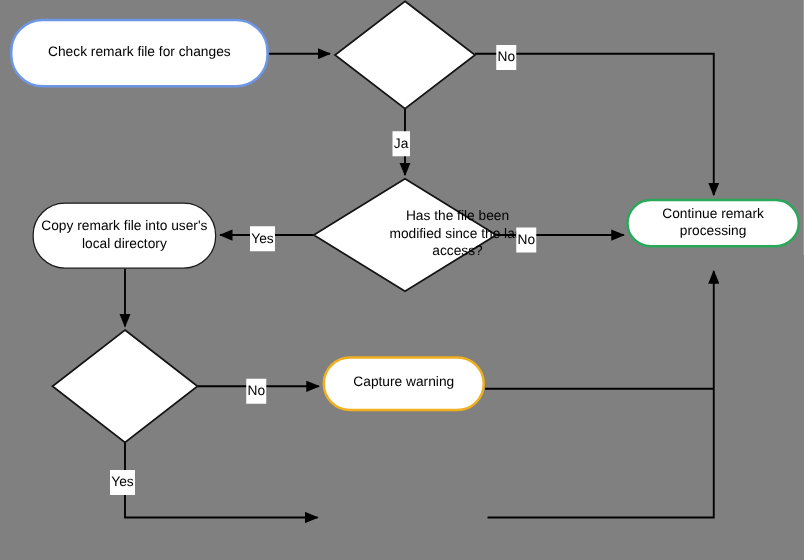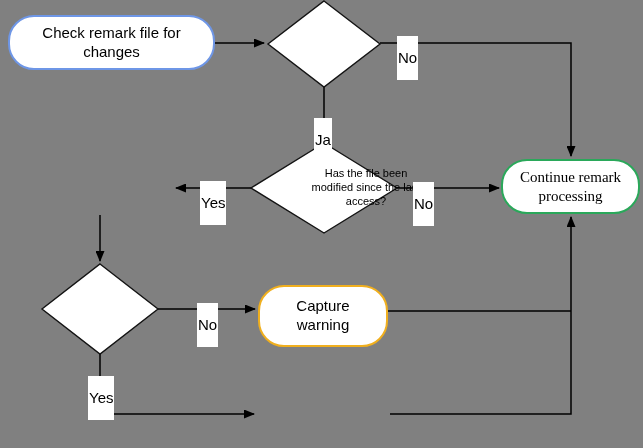--- a/index.html
+++ b/index.html
@@ -18,21 +18,21 @@
     position: absolute;
     z-index: 2;
     box-sizing: border-box;
     background: #fff;
     border: 1.5px solid #1a1a1a;
     border-radius: 26px;
     display: flex;
     align-items: center;
     justify-content: center;
     text-align: center;
-    font-size: 15px;
+    font-size: 11px;
     line-height: 1.25;
     color: #000;
     padding: 4px 9px;
   }
   .node.accent { border-width: 2px; }
   .dtext {
     position: absolute;
     z-index: 2;
     display: flex;
     align-items: center;
@@ -40,23 +40,23 @@
     text-align: center;
     font-size: 11px;
     line-height: 1.25;
     color: #000;
   }
   .elabel {
     position: absolute;
     z-index: 3;
     background: #fff;
     color: #000;
-    font-size: 15px;
+    font-size: 11px;
     line-height: 12px;
-    padding: 16px 1px;
+    padding: 4px 1px;
   }
 </style>
 </head>
 <body>
 
 <div class="canvas" style="background: rgb(128, 128, 128);">
 
   <svg class="edges-svg" width="643" height="448" viewBox="0 0 643 448">
     <defs>
       <marker id="arrow" markerUnits="userSpaceOnUse" markerWidth="11" markerHeight="9" refX="10" refY="4.5" orient="auto">
@@ -75,30 +75,31 @@
     <path class="edge" d="M388 311 H571"></path>
     <path class="edge" marker-end="url(#arrow)" d="M390 414 H571 V217"></path>
 
     <polygon class="diamond" points="324,1 380,44 324,87 268,44"></polygon>
     <polygon class="diamond" points="324,143 397,188 324,233 251,188"></polygon>
     <polygon class="diamond" points="100,264 158,309 100,354 42,309"></polygon>
   </svg>
 
   <div class="node accent" style="left: 8px; top: 15px; width: 207px; height: 55px; border-color: rgb(110, 150, 230);">Check remark file for changes</div>
 
-  <div class="node accent" style="left: 501px; top: 159px; width: 139px; height: 55px; border-color: rgb(42, 168, 90); font-family: Liberation Serif, serif;">Continue remark processing</div>
+  <div class="node accent" style="left: 501px; top: 159px; width: 139px; height: 39px; border-color: rgb(42, 168, 90);">Continue remark processing</div>
 
+  <div class="node" style="left:26px; top:162px; width:147px; height:53px; padding:4px 6px;">Copy remark file into user's local directory</div>
 
-  <div class="node accent" style="left: 258px; top: 285px; width: 130px; height: 62px; border-color: rgb(240, 175, 30);">Capture warning</div>
+  <div class="node accent" style="left: 258px; top: 285px; width: 130px; height: 44px; border-color: rgb(240, 175, 30);">Capture warning</div>
 
 
 
   <div class="dtext" style="left:259px; top:158px; width:118px; height:60px;margin-left:48px;">Has the file been modified since the last access?</div>
 
 
   <span class="elabel" style="left:397px; top:36px;">No</span>
-  <span class="elabel" style="left:314px; top:105px;margin-top:13px;">Ja</span>
+  <span class="elabel" style="left:314px; top:105px;">Ja</span>
   <span class="elabel" style="left:200px; top:181px;">Yes</span>
   <span class="elabel" style="left:413px; top:182px;">No</span>
   <span class="elabel" style="left:197px; top:303px;">No</span>
   <span class="elabel" style="left:88px; top:376px;">Yes</span>
 
 </div>
 
 </body></html>

